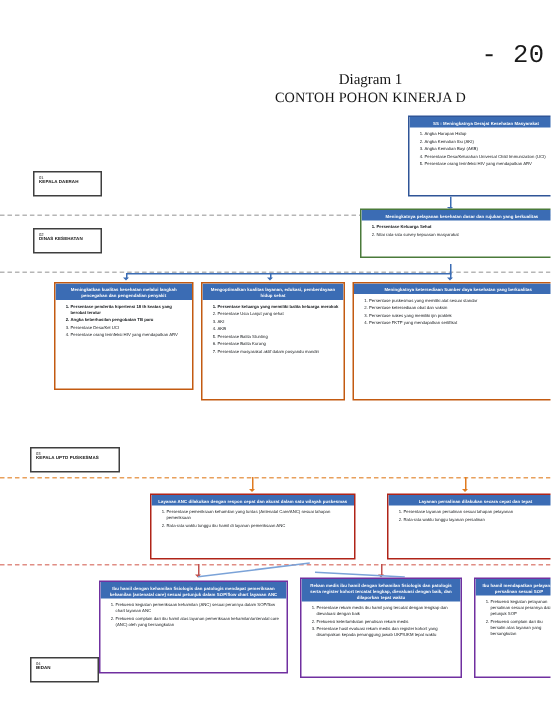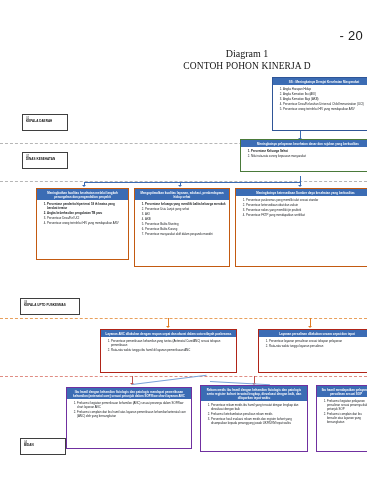--- a/index.html
+++ b/index.html
@@ -7,22 +7,22 @@
     width:367px;height:480px;
     background:#ffffff;
     font-family:"Liberation Sans", sans-serif;
     overflow:hidden;position:relative;
   }
   .page{position:absolute;inset:0;}
 
   
   .pagenum{
     position:absolute;top:28px;right:4px;
-    font-family:Liberation Sans, sans-serif;
-    font-size:13px;color:#1a1a1a;letter-spacing:.3px;
+    font-family:Liberation Mono, monospace;
+    font-size:17px;color:#1a1a1a;letter-spacing:.3px;
     white-space:nowrap;
   }
   .doc-title{
     position:absolute;top:48px;right:-30px;
     text-align:center;width:300px;
     font-family:"Liberation Serif", serif;
     color:#141414;white-space:nowrap;
   }
   .doc-title .l1{font-size:10px;line-height:12px;}
   .doc-title .l2{font-size:9.5px;line-height:12px;letter-spacing:.1px;}

